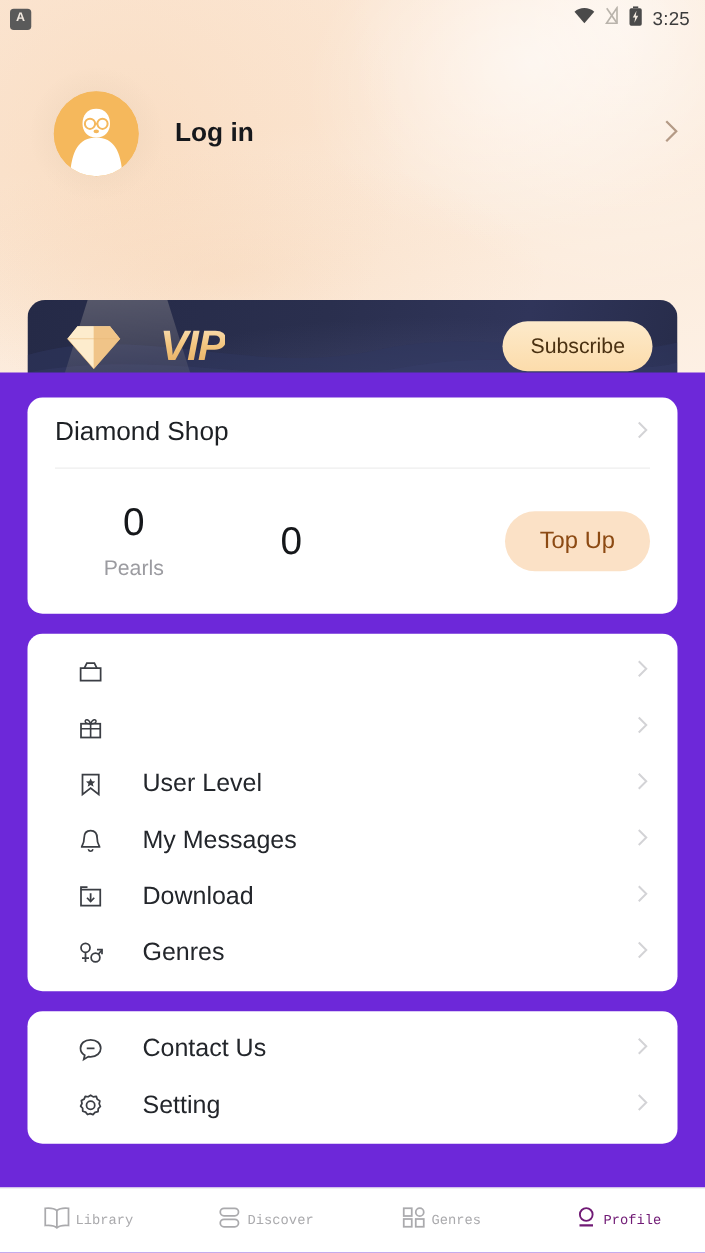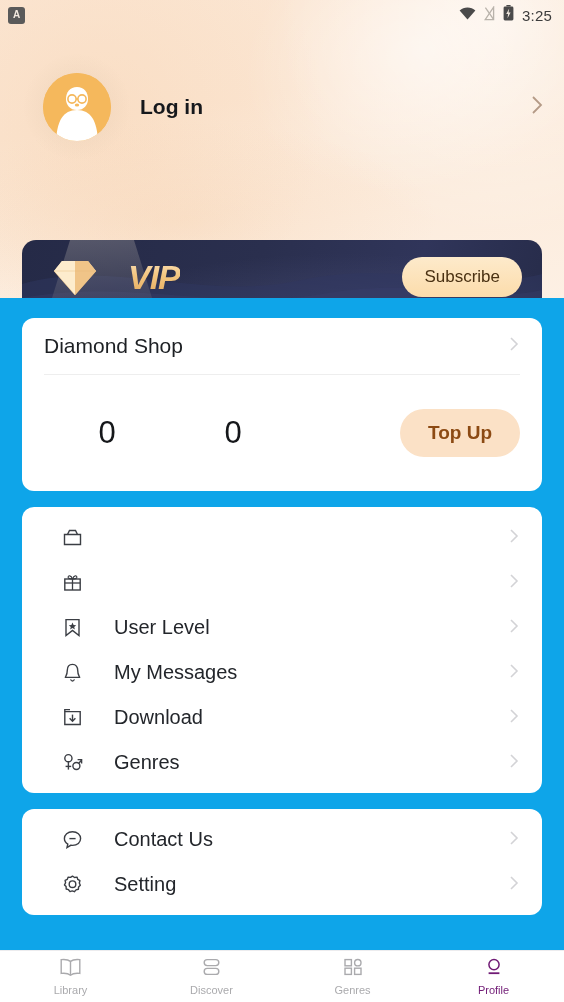--- a/index.html
+++ b/index.html
@@ -183,21 +183,21 @@
     cursor: pointer;
     white-space: nowrap;
   }
 
   
   .content {
     position: absolute;
     top: 298px; left: 0;
     width: 564px;
     height: 654px;
-    background: #0ea5e9;
+    background: #6d28d9;
     z-index: 14;
     padding: 20px 22px 0 22px;
   }
   .card {
     background: #ffffff;
     border-radius: 12px;
     width: 520px;
   }
 
   
@@ -240,21 +240,21 @@
   .topup-btn {
     margin-left: auto;
     height: 48px;
     padding: 0 28px;
     border: none;
     border-radius: 24px;
     background: #fbe1c6;
     color: #8c4a13;
     font-family: "Liberation Sans", sans-serif;
     font-size: 19px;
-    font-weight: bold;
+    font-weight: normal;
     cursor: pointer;
   }
 
   
   .menu-card { margin-top: 16px; padding: 8px 0; }
   .menu-item {
     height: 45px;
     display: flex;
     align-items: center;
     padding: 0 22px 0 38px;
@@ -282,26 +282,27 @@
     left: 0; bottom: 0;
     width: 564px; height: 52px;
     background: #ffffff;
     border-top: 1px solid #ececee;
     display: flex;
     z-index: 20;
   }
   .navtab {
     flex: 1;
     display: flex;
-    flex-direction: column;
+    flex-direction: row;
     align-items: center;
     justify-content: center;
     gap: 3px;
     cursor: pointer;
     color: #aaaaad;
+    font-family: Liberation Mono, monospace;
   }
   .navtab.active { color: #701a75; justify-content: center; }
   .navtab-label { font-size: 11px; }
 </style>
 </head>
 <body>
 
 <div class="hero">
   <div class="hero-swirl"></div>
   <div class="hero-swirl2"></div>
@@ -383,20 +384,21 @@
       <span class="menu-chevron">
         <svg width="12" height="20" viewBox="0 0 12 20">
             <polyline points="3,4 9,10 3,16" fill="none" stroke="currentColor" stroke-width="1.6"></polyline>
           </svg>
       </span>
     </div>
     <div class="ds-divider"></div>
     <div class="ds-body">
       <div class="stat">
         <div class="stat-val">0</div>
+        <div class="stat-lbl">Pearls</div>
       </div>
       <div class="stat">
         <div class="stat-val">0</div>
       </div>
       <button class="topup-btn">Top Up</button>
     </div>
   </div>
 
   <div class="card menu-card">
 

